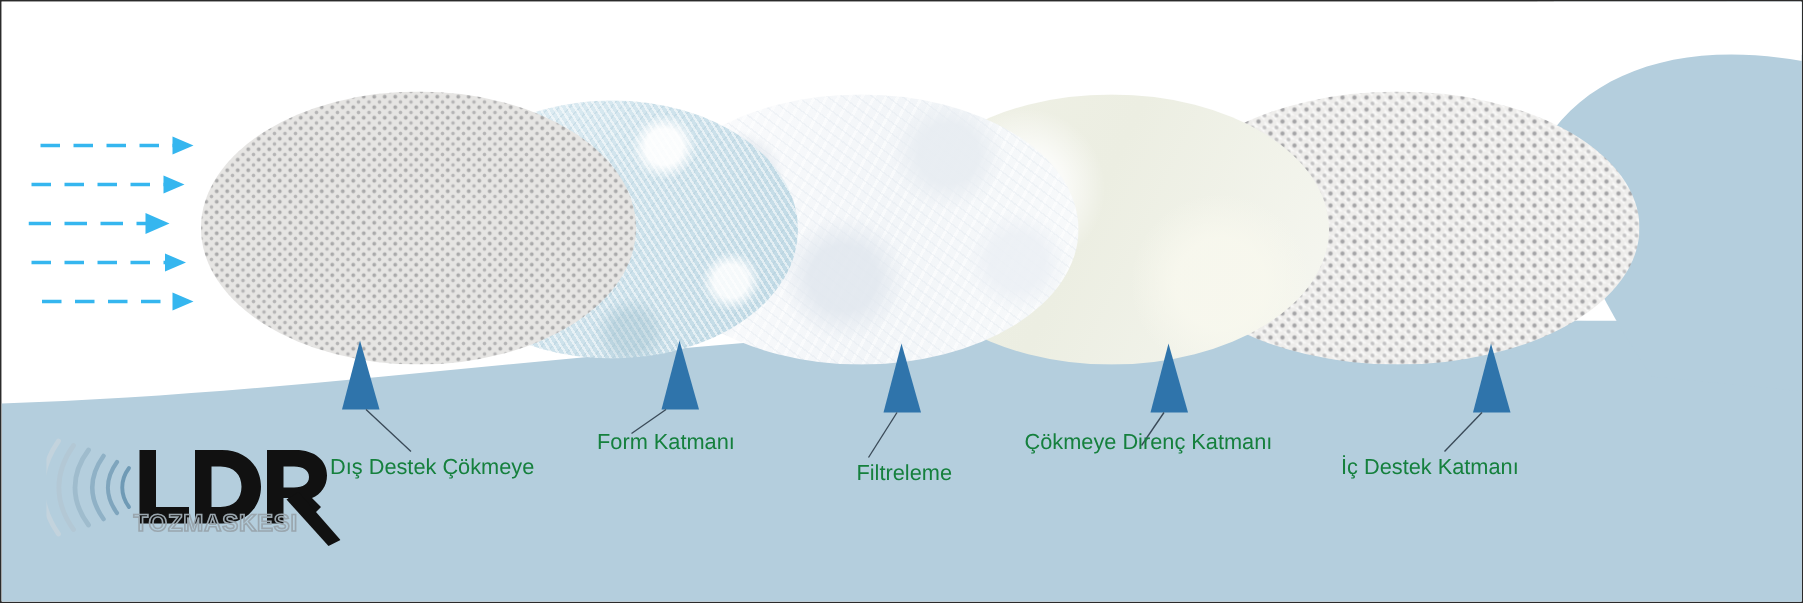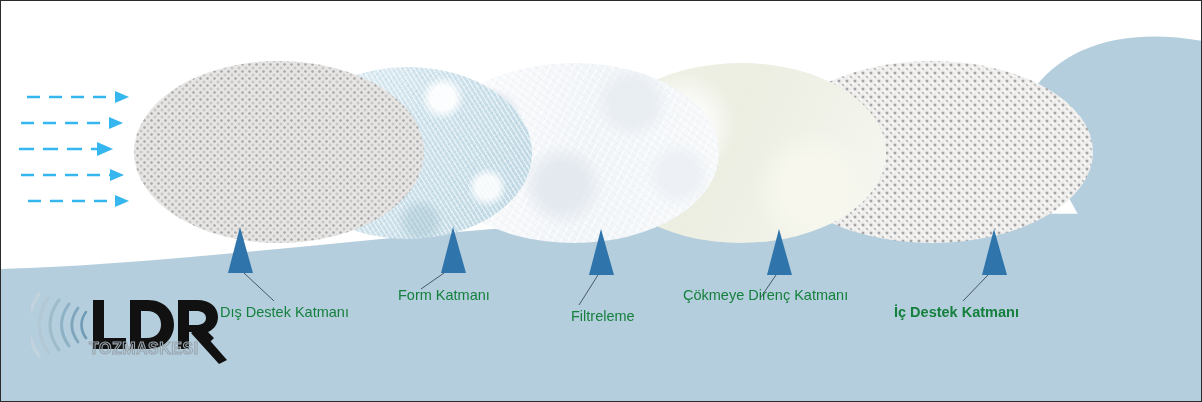--- a/index.html
+++ b/index.html
@@ -160,29 +160,29 @@
     </g>
     <g stroke="#3a4a58" stroke-width="0.9" fill="none">
       <line x1="243" y1="272" x2="273" y2="300"></line>
       <line x1="443" y1="272" x2="420" y2="288"></line>
       <line x1="597" y1="274" x2="578" y2="304"></line>
       <line x1="775" y1="274" x2="760" y2="296"></line>
       <line x1="987" y1="274" x2="962" y2="300"></line>
     </g>
   </svg>
 
-  <div class="label" style="left:219px;top:304px;">Dış Destek Katmanı</div>
+  <div class="label" style="left:219px;top:304px;">Dış Destek Çökmeye</div>
 
   <div class="label" style="left:397px;top:287px;">Form Katmanı</div>
 
   <div class="label" style="left:570px;top:308px;">Filtreleme</div>
 
   <div class="label" style="left:650px;top:287px;margin-left:32px;">Çökmeye Direnç Katmanı</div>
 
-  <div class="label" style="left:893px;top:304px;font-weight:bold;">İç Destek Katmanı</div>
+  <div class="label" style="left:893px;top:304px;">İç Destek Katmanı</div>
 
   <svg class="logo" viewBox="0 0 196 80">
 
     <g fill="none" stroke-linecap="round">
       <path d="M8,10 C-6,30 -6,52 8,72" stroke="#c3d3dd" stroke-width="3.2"></path>
       <path d="M18,13 C5,31 5,51 18,69" stroke="#b3c8d5" stroke-width="3.2"></path>
       <path d="M28,16 C16,32 16,50 28,66" stroke="#9fbccd" stroke-width="3.2"></path>
       <path d="M38,20 C28,34 28,48 38,62" stroke="#8fb1c6" stroke-width="3.0"></path>
       <path d="M47,24 C39,35 39,47 47,58" stroke="#7fa5bd" stroke-width="2.8"></path>
       <path d="M55,28 C49,36 49,46 55,54" stroke="#6f9ab5" stroke-width="2.6"></path>

